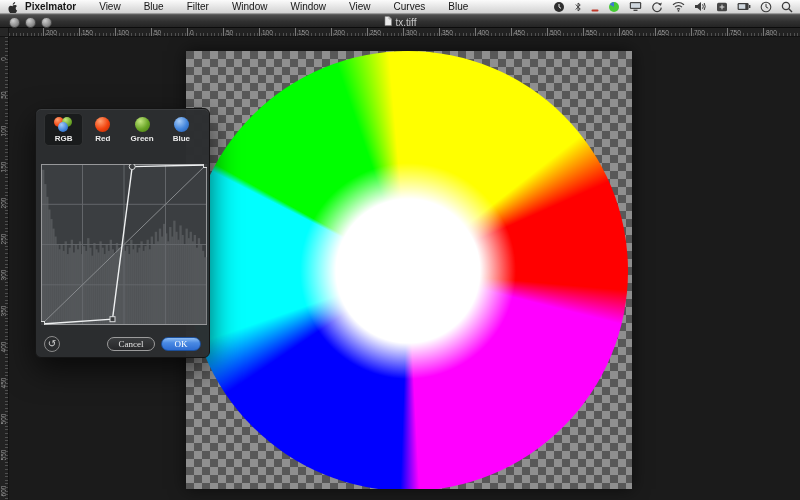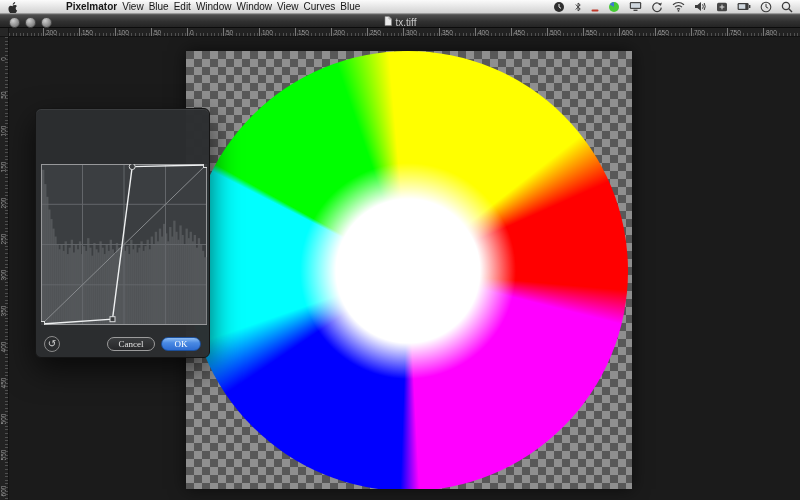--- a/index.html
+++ b/index.html
@@ -7,21 +7,21 @@
     width:800px;height:500px;overflow:hidden;position:relative;
     background:#181818;font-family:"Liberation Sans",sans-serif;
     -webkit-font-smoothing:antialiased;
   }
   
   #menubar{position:absolute;left:0;top:0;width:800px;height:14px;z-index:60;
     background:linear-gradient(#fbfbfb,#d2d2d2);
     display:flex;align-items:center;font-size:10px;color:#151515;
     border-bottom:1px solid #9a9a9a;box-sizing:border-box;}
   #apple-menu{display:flex;align-items:center;margin:0 7px 0 8px;}
-  #menus{display:flex;gap:5px;align-items:center;margin-left:41px;}
+  #menus{display:flex;gap:23px;align-items:center;}
   .menu-item{white-space:nowrap;cursor:default;}
   .menu-item.bold{font-weight:bold;}
   #status-icons{margin-left:auto;display:flex;align-items:center;gap:9px;padding-right:7px;}
   .status-icon{display:flex;align-items:center;}
   
   #titlebar{position:absolute;left:0;top:14px;width:800px;height:14px;z-index:55;
     background:linear-gradient(#4d4d4d,#303030 55%,#242424);
     border-top:1px solid #5e5e5e;border-bottom:1px solid #0c0c0c;box-sizing:border-box;}
   .tl{position:absolute;top:2px;width:9px;height:9px;border-radius:50%;
     background:radial-gradient(circle at 35% 30%, #cfcfcf, #8e8e8e 60%, #686868);
@@ -97,21 +97,21 @@
   <span id="apple-menu">
       <svg width="10" height="12" viewBox="0 0 11 13">
         <path d="M7.9 1c.1.8-.3 1.5-.8 2-.4.6-1.2 1-1.9 1-.1-.8.3-1.5.8-2C6.4 1.4 7.3 1 7.9 1z" fill="#2b2b2b"></path>
         <path d="M5.3 4.7c.8 0 1.4-.5 2.3-.5.9 0 1.8.5 2.3 1.2-.9.6-1.4 1.4-1.4 2.5 0 1.1.6 2.1 1.6 2.5-.3.8-.7 1.5-1.2 2.1-.5.6-1 1.2-1.7 1.2-.7 0-1-.4-1.8-.4-.9 0-1.2.4-1.9.4-.7 0-1.3-.6-1.8-1.3C1 11.3.5 9.8.5 8.4c0-1.9 1.2-3.2 2.6-3.2.8 0 1.5.5 2.2.5z" fill="#2b2b2b"></path>
       </svg>
     </span>
   <nav id="menus">
       <span class="menu-item bold">Pixelmator</span>
       <span class="menu-item">View</span>
       <span class="menu-item">Blue</span>
-      <span class="menu-item">Edit</span>
+      <span class="menu-item">Filter</span>
       <span class="menu-item">Window</span>
       <span class="menu-item">Window</span>
       <span class="menu-item">View</span>
       <span class="menu-item">Curves</span>
       <span class="menu-item">Blue</span>
     </nav>
   <div id="status-icons">
       <span class="status-icon">
         <svg width="12" height="12" viewBox="0 0 12 12">
           <circle cx="6" cy="6" r="5" fill="#2e2e2e"></circle>
@@ -243,20 +243,42 @@
     <span class="vlabel" style="top: 450px;">600</span>
   </div>
 
 <div id="canvas-area">
   <div id="checker">
     <div id="wheel" style="background: radial-gradient(circle, rgb(255, 255, 255) 0px, rgb(255, 255, 255) 72px, rgba(255, 255, 255, 0) 108px), conic-gradient(rgb(255, 255, 0) 0deg, rgb(255, 255, 0) 52deg, rgb(255, 0, 0) 66deg, rgb(255, 0, 0) 95deg, rgb(255, 0, 255) 104deg, rgb(255, 0, 255) 177deg, rgb(0, 0, 255) 182deg, rgb(0, 0, 255) 236deg, rgb(0, 255, 255) 251deg, rgb(0, 255, 255) 297deg, rgb(0, 255, 0) 299deg, rgb(0, 255, 0) 341deg, rgb(255, 255, 0) 355deg, rgb(255, 255, 0) 360deg);"></div>
   </div>
 </div>
 
 <div id="curves-dialog">
+  <div id="channels">
+      <div class="channel selected">
+        <div class="rgbicon">
+          <span class="mini r"></span>
+          <span class="mini g"></span>
+          <span class="mini b"></span>
+        </div>
+        <span class="clabel">RGB</span>
+      </div>
+      <div class="channel">
+        <div class="ball red"></div>
+        <span class="clabel">Red</span>
+      </div>
+      <div class="channel">
+        <div class="ball green"></div>
+        <span class="clabel">Green</span>
+      </div>
+      <div class="channel">
+        <div class="ball blue"></div>
+        <span class="clabel">Blue</span>
+      </div>
+    </div>
   <div id="graph"><svg width="166" height="161" viewBox="0 0 166 161">
         <rect x="0.5" y="0.5" width="165" height="160" fill="#3b3e41" stroke="#97989a"></rect>
         <rect x="1.00" y="5.77" width="2.35" height="154.23" fill="#54575a"></rect>
         <rect x="3.05" y="20.08" width="2.35" height="139.92" fill="#54575a"></rect>
         <rect x="5.10" y="32.80" width="2.35" height="127.20" fill="#54575a"></rect>
         <rect x="7.15" y="45.52" width="2.35" height="114.48" fill="#54575a"></rect>
         <rect x="9.20" y="55.06" width="2.35" height="104.94" fill="#54575a"></rect>
         <rect x="11.25" y="64.60" width="2.35" height="95.40" fill="#54575a"></rect>
         <rect x="13.30" y="72.55" width="2.35" height="87.45" fill="#54575a"></rect>
         <rect x="15.35" y="80.50" width="2.35" height="79.50" fill="#54575a"></rect>

